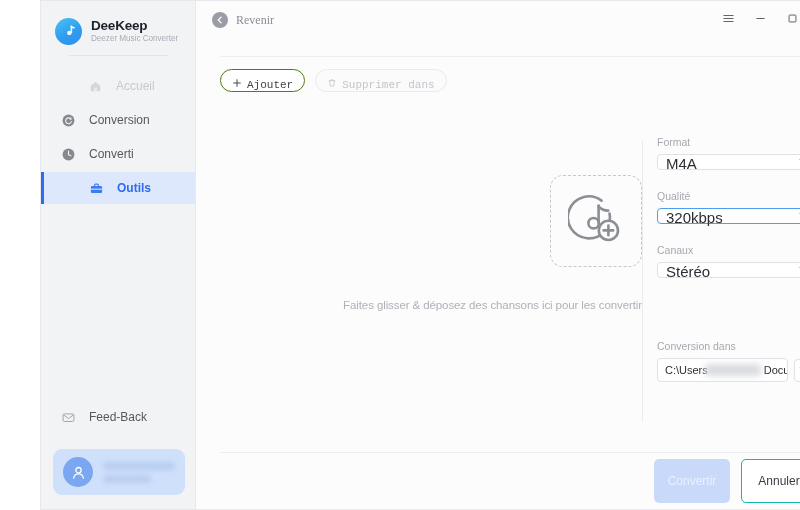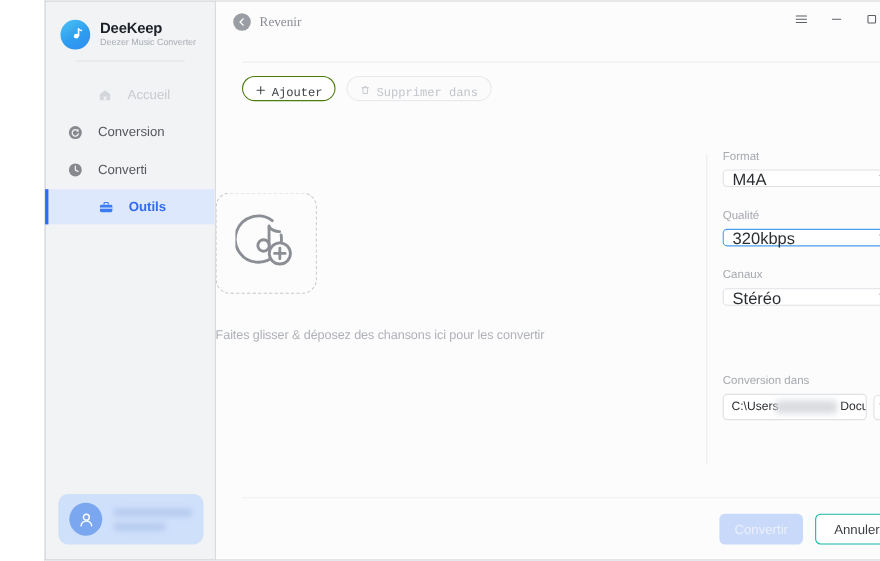--- a/index.html
+++ b/index.html
@@ -180,21 +180,21 @@
     background: #fbfbfc;
     cursor: default;
   }
 
   .body-row { flex: 1; display: flex; min-height: 0; position: relative; }
 
   
   .drop-area {
     flex: 1;
     display: flex; flex-direction: column;
-    align-items: flex-start; justify-content: center;
+    align-items: flex-end; justify-content: center;
     padding-bottom: 58px;
   }
   .drop-box {
     width: 92px; height: 92px;
     border: 1.6px dashed #c4c7cc;
     border-radius: 13px;
     display: flex; align-items: center; justify-content: center;
     cursor: pointer;
   }
   .drop-hint {
@@ -281,21 +281,21 @@
     height: 1px; background: #eceef1;
     margin: 0 22px 0 24px;
   }
   .footer {
     height: 56px;
     display: flex; align-items: center; justify-content: flex-end;
     gap: 11px;
     padding-right: 22px;
   }
   .btn {
-    height: 28px;
+    height: 44px;
     min-width: 76px;
     border-radius: 5px;
     display: flex; align-items: center; justify-content: center;
     font-size: 12px;
     cursor: pointer;
   }
   .btn-primary {
     background: #c9d9fa;
     color: #eaf0fe;
     border: none;
@@ -370,20 +370,29 @@
           </svg>
         </span>
         <span>Outils</span>
       </div>
 
     </nav>
 
     <div class="nav-spacer"></div>
 
     <div class="nav-bottom">
+      <div class="nav-item">
+        <span class="nav-ico">
+          <svg width="15" height="15" viewBox="0 0 16 16">
+            <rect x="2.2" y="4.2" width="11.6" height="8" rx="1.5" stroke="#9fa2a8" stroke-width="1.05" fill="none"></rect>
+            <path d="M2.7 5.2 L8 9.1 L13.3 5.2" stroke="#9fa2a8" stroke-width="1.05" fill="none" stroke-linecap="round" stroke-linejoin="round"></path>
+          </svg>
+        </span>
+        <span>Feed-Back</span>
+      </div>
     </div>
 
     <div class="user-card">
       <div class="user-avatar">
         <svg width="17" height="17" viewBox="0 0 16 16">
           <circle cx="8" cy="5.8" r="2.5" stroke="#ffffff" stroke-width="1.2" fill="none"></circle>
           <path d="M3.4 13.2 C3.9 10.4 6 9.2 8 9.2 C10 9.2 12.1 10.4 12.6 13.2" stroke="#ffffff" stroke-width="1.2" fill="none" stroke-linecap="round"></path>
         </svg>
       </div>
       <div class="user-lines">

